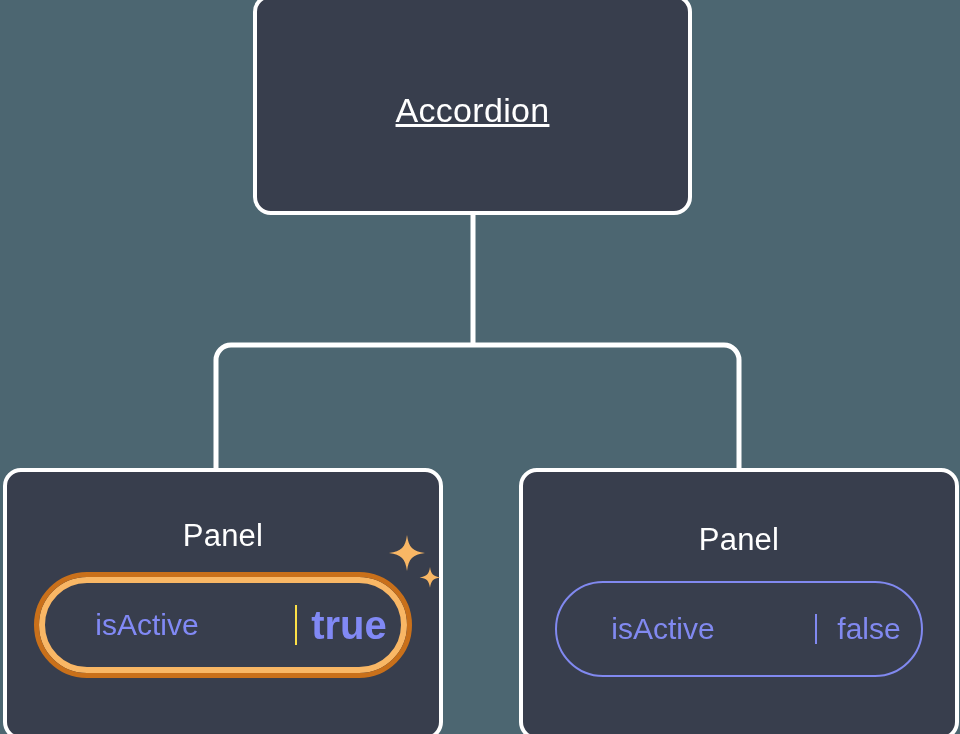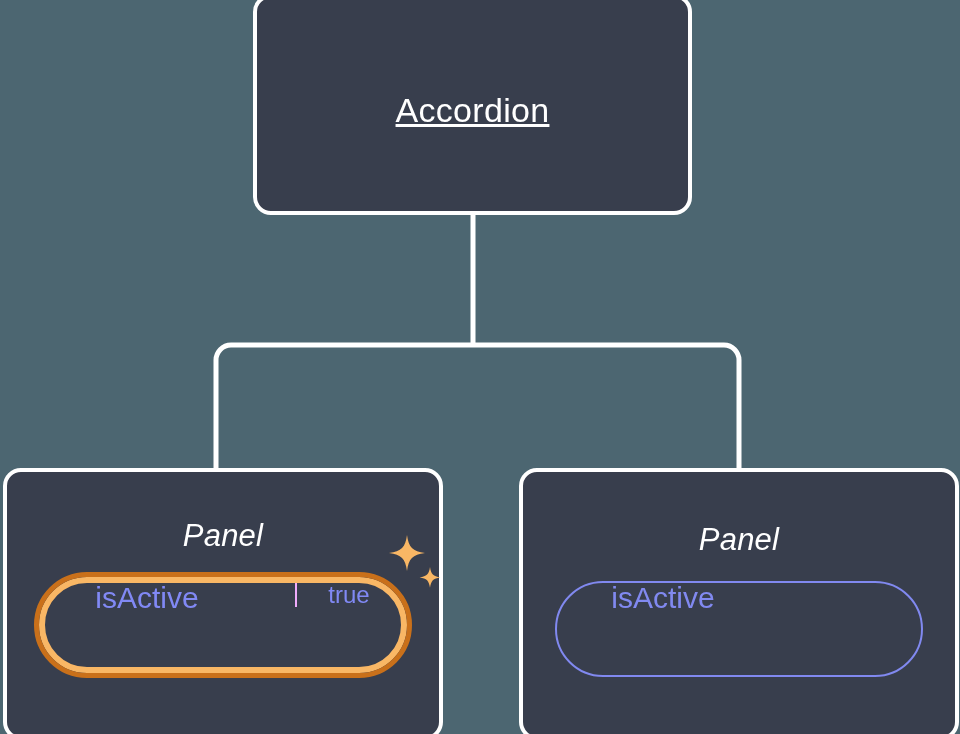--- a/index.html
+++ b/index.html
@@ -65,32 +65,31 @@
   }
   .node-panel-left  { left: 3px;   width: 440px; }
   .node-panel-right { left: 519px; width: 440px; }
 
   .node-title-panel {
     color: #ffffff;
     font-size: 31px;
     line-height: 1;
     margin-top: 48px;
     letter-spacing: 0.2px;
-    font-style: italic;
   }
   .node-panel-right .node-title-panel { margin-top: 52px; }
 
   
   .pill-wrap {
     position: relative;
     margin-top: 26px;
   }
   .pill {
     display: flex;
-    align-items: flex-start;
+    align-items: center;
     border-radius: 999px;
     box-sizing: border-box;
     height: 96px;
     gap: 46px;
   }
   .pill-cell {
     display: flex;
     align-items: center;
     justify-content: center;
     box-sizing: border-box;
@@ -122,23 +121,23 @@
     position: relative;
   }
   .pill-highlight .pill-key {
     width: 204px;
     color: #8189f5;
     font-size: 30px;
   }
   .pill-highlight .pill-val {
     flex: 1;
     color: #8189f5;
-    font-size: 24px;
-    font-weight: normal;
-    border-left: 2px solid #f0abfc;
+    font-size: 40px;
+    font-weight: bold;
+    border-left: 2px solid #fde047;
   }
 
   
   .sparkles {
     position: absolute;
     right: -42px;
     top: -48px;
     width: 64px;
     height: 72px;
   }
@@ -178,17 +177,18 @@
       </svg>
     </div>
   </div>
 
   <div class="node node-panel node-panel-right">
     <div class="node-title-panel">Panel</div>
 
     <div class="pill-wrap">
       <div class="pill pill-normal">
         <div class="pill-cell pill-key">isActive</div>
+        <div class="pill-cell pill-val">false</div>
       </div>
     </div>
   </div>
 
 </div>
 
 </body></html>

